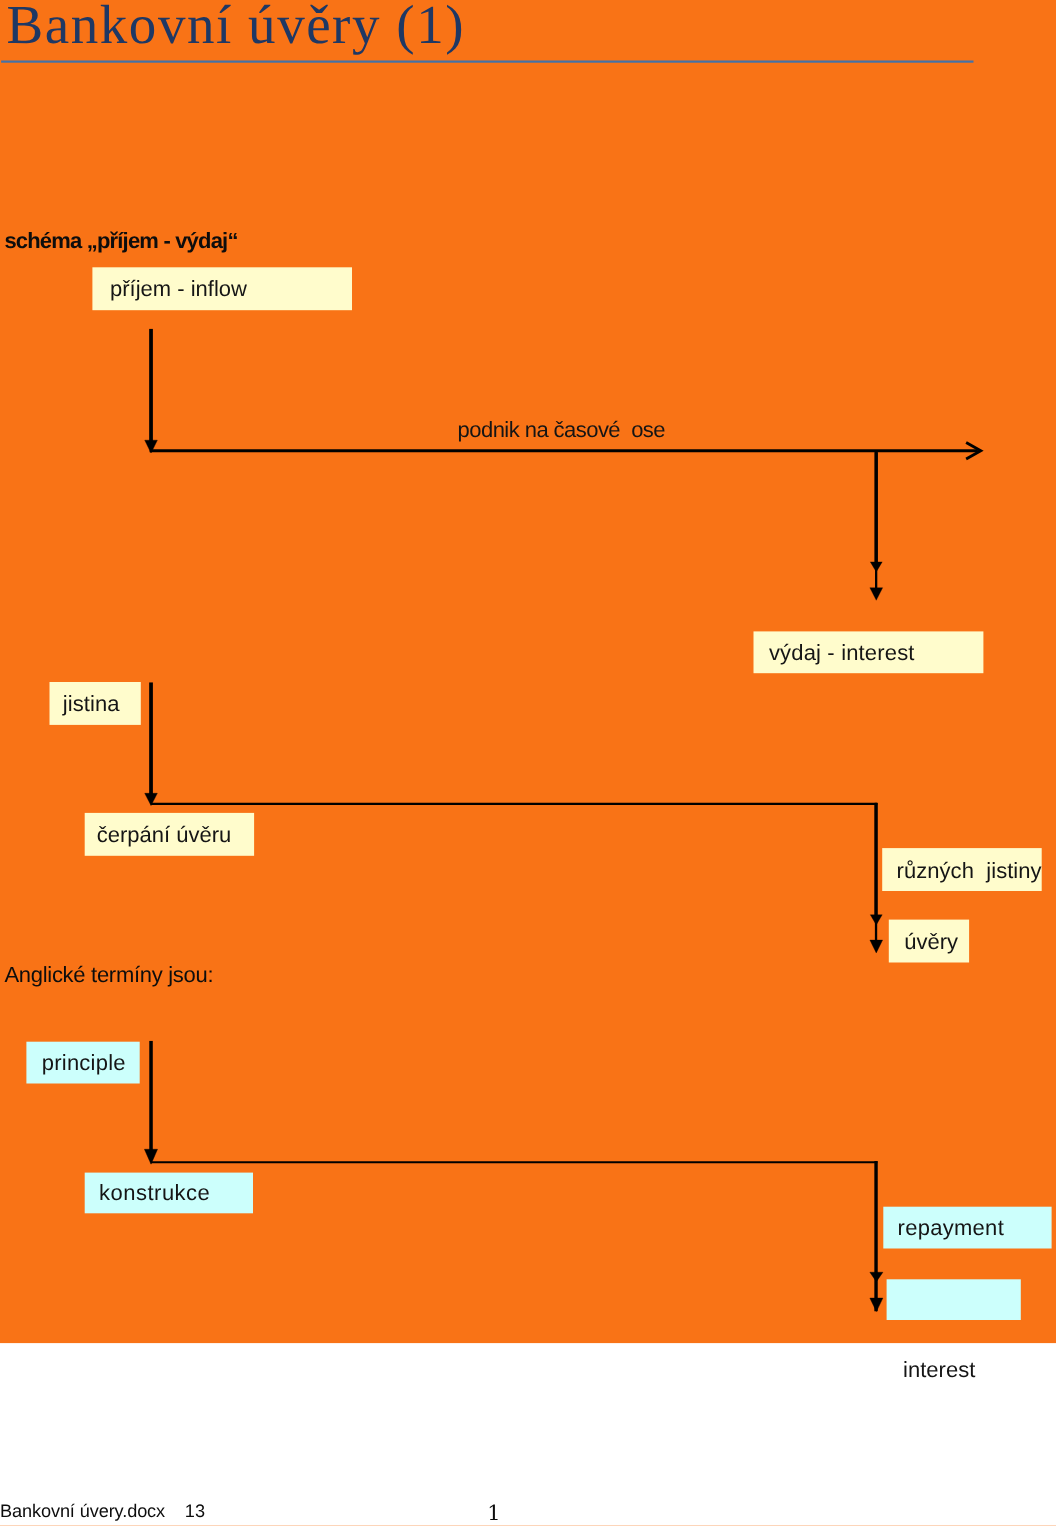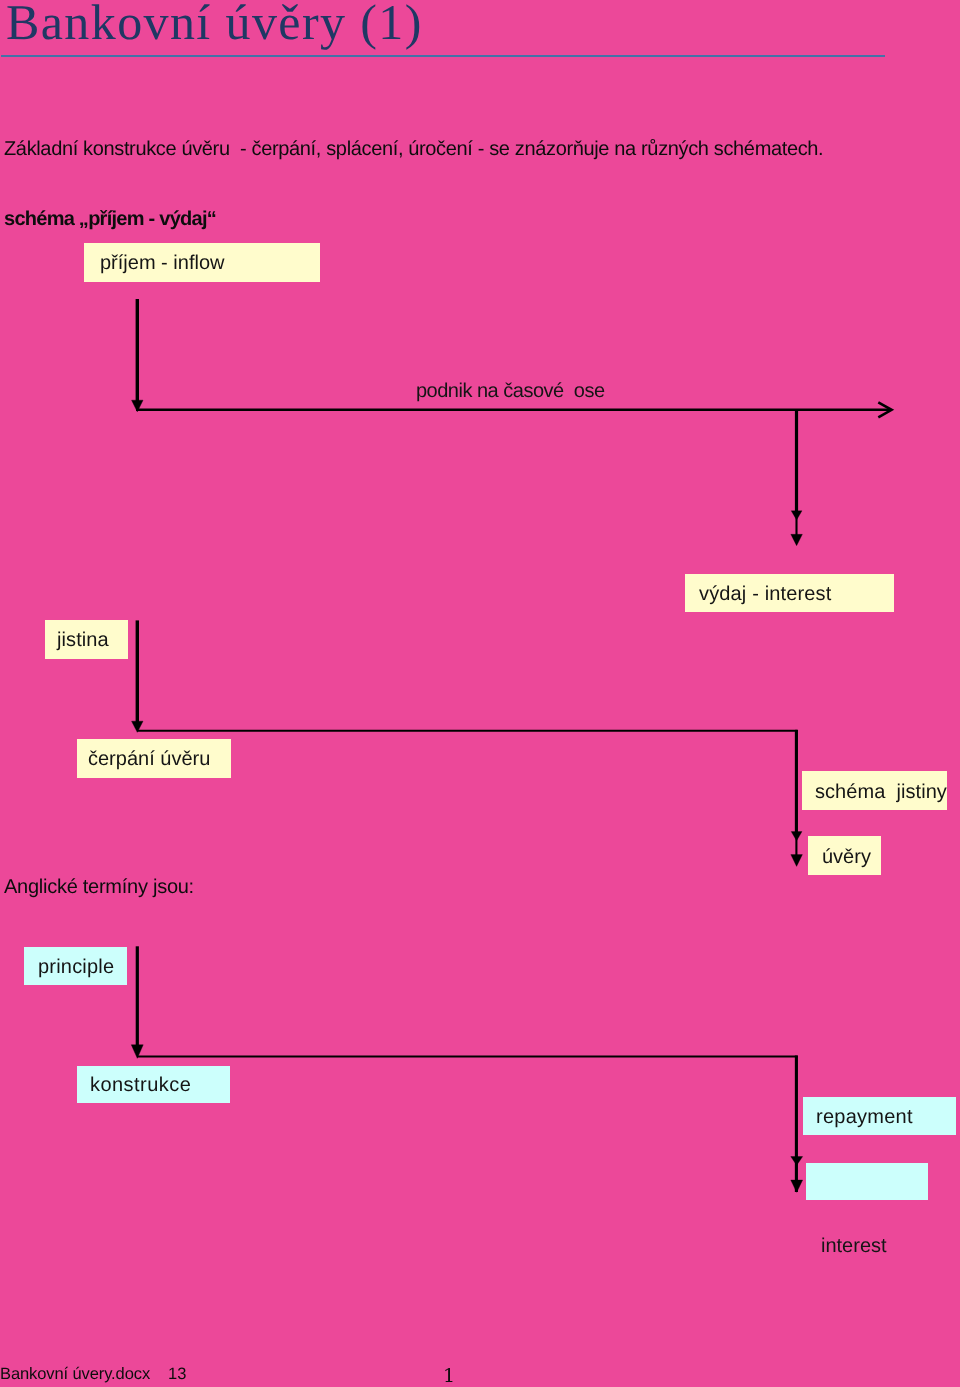--- a/index.html
+++ b/index.html
@@ -1,52 +1,51 @@
 <!DOCTYPE html>
 <html><head>
 <meta charset="utf-8">
 <style>
   html,body{margin:0;padding:0;}
   body{width:960px;height:1387px;background:#ffffff;font-family:"Liberation Sans",sans-serif;overflow:hidden;-webkit-font-smoothing:antialiased;text-rendering:geometricPrecision;}
-  .page{position:relative;width:960px;height:1387px;background:#ec4899;}
+  .page{position:relative;width:960px;height:1221px;background:#f97316;}
   #title{position:absolute;left:6px;top:-7px;font-family:"Liberation Serif",serif;font-size:50px;color:#1f3864;white-space:pre;letter-spacing:1.4px;}
   #rule{position:absolute;left:1px;top:55px;width:884px;height:2px;background:#4472a8;}
   .para{position:absolute;font-size:20px;color:#0d0d0d;white-space:pre;}
   .lbl{position:absolute;font-size:20px;color:#151515;white-space:pre;line-height:1;}
   .ybox{position:absolute;background:#fffccc;}
   .cbox{position:absolute;background:#ccfffc;}
   #diagram{position:absolute;left:0;top:0;width:960px;height:1387px;}
 </style>
 </head>
 <body>
 
 <div class="page">
 
   <div id="title">Bankovní úvěry (1)</div>
   <div id="rule"></div>
 
-  <div class="para" style="left:4px;top:137.5px;letter-spacing:-0.355px;">Základní konstrukce úvěru  - čerpání, splácení, úročení - se znázorňuje na různých schématech.</div>
   <div class="para" style="left:4px;top:187.5px;font-weight:bold;letter-spacing:-0.74px;margin-top:20px;">schéma „příjem - výdaj“</div>
 
   <div class="ybox" style="left:84px;top:243px;width:236px;height:39px;"></div>
   <div class="lbl" style="left:100px;top:252.5px;">příjem - inflow</div>
 
   <div class="lbl" style="left:416px;top:381px;letter-spacing:-0.5px;">podnik na časové  ose</div>
 
   <div class="ybox" style="left:685px;top:574px;width:209px;height:38px;"></div>
   <div class="lbl" style="left:699px;top:583.5px;letter-spacing:0.15px;">výdaj - interest</div>
 
   <div class="ybox" style="left:45px;top:620px;width:83px;height:39px;"></div>
   <div class="lbl" style="left:57px;top:630px;letter-spacing:0.08px;">jistina</div>
 
   <div class="ybox" style="left:77px;top:739px;width:154px;height:39px;"></div>
   <div class="lbl" style="left:88px;top:749px;">čerpání úvěru</div>
 
   <div class="ybox" style="left:802px;top:771px;width:145px;height:39px;"></div>
-  <div class="lbl" style="left:815px;top:781.5px;letter-spacing:0.05px;">schéma  jistiny</div>
+  <div class="lbl" style="left:815px;top:781.5px;letter-spacing:0.05px;">různých  jistiny</div>
 
   <div class="ybox" style="left:808px;top:836px;width:73px;height:39px;"></div>
   <div class="lbl" style="left:822px;top:847px;">úvěry</div>
 
   <div class="para" style="left:4px;top:875.5px;letter-spacing:-0.26px;">Anglické termíny jsou:</div>
 
   <div class="cbox" style="left:24px;top:947px;width:103px;height:38px;"></div>
   <div class="lbl" style="left:38px;top:957px;letter-spacing:0.2px;">principle</div>
 
   <div class="cbox" style="left:77px;top:1066px;width:153px;height:37px;"></div>

